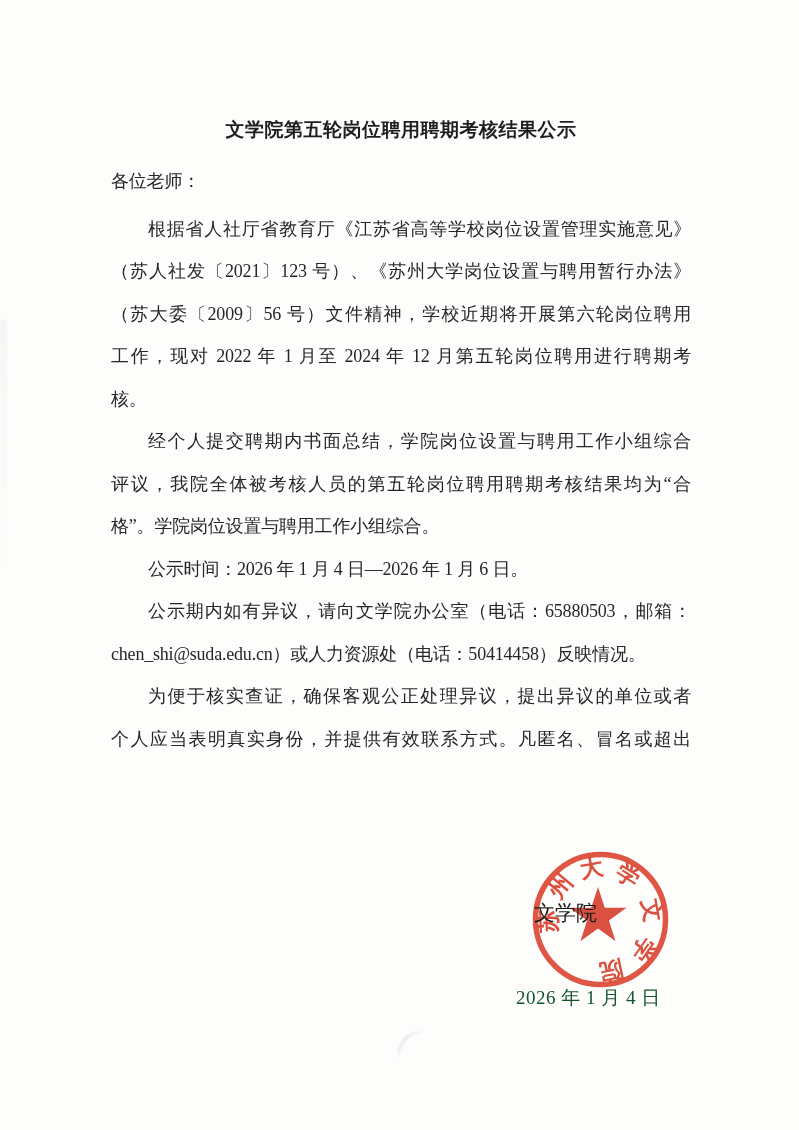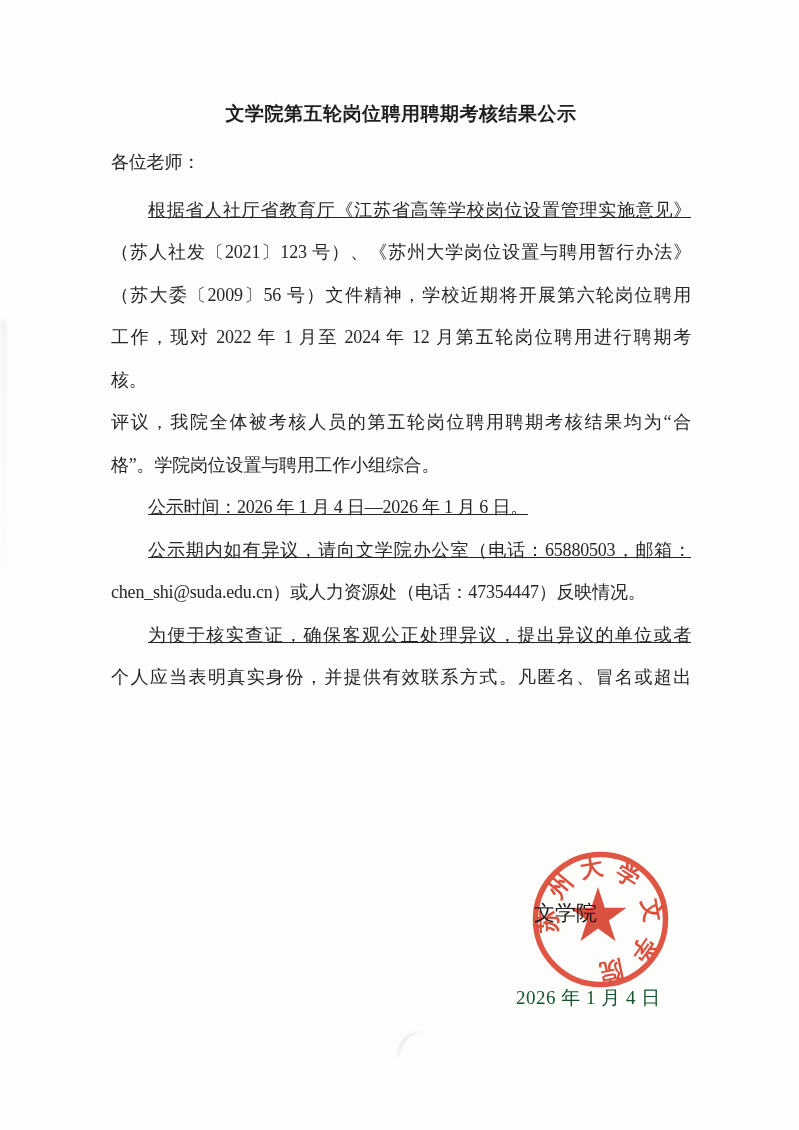--- a/index.html
+++ b/index.html
@@ -16,21 +16,21 @@
     font-family: "Liberation Serif", "DejaVu Serif", serif;
     color: #262626;
   }
   .doc {
     position: absolute;
     left: 111px;
     top: 100px;
     width: 580px;
   }
   .title {
-    margin: 0;
+    margin: 16px;
     font-family: "Liberation Sans", "DejaVu Sans", sans-serif;
     font-weight: 700;
     font-size: 19px;
     line-height: 28px;
     text-align: center;
     color: #1e1e1e;
     letter-spacing: 0.5px;
   }
   .salutation {
     margin-top: 13px;
@@ -44,21 +44,21 @@
     letter-spacing: -0.2px;
     text-align: justify;
     text-align-last: justify;
     overflow: hidden;
     white-space: nowrap;
   }
   .line.last {
     text-align: left;
     text-align-last: left;
   }
-  .line.indent { text-indent: 37px; text-decoration: underline; }
+  .line.indent { text-indent: 37px; }
 
   .signature {
     position: absolute;
     left: 534px;
     top: 899px;
     font-size: 21px;
     line-height: 28px;
     color: #1b1b1b;
     z-index: 3;
   }
@@ -122,31 +122,32 @@
     <div class="para first-para">
       <span class="line indent">根据省人社厅省教育厅《江苏省高等学校岗位设置管理实施意见》</span>
       <span class="line">（苏人社发〔2021〕123 号）、《苏州大学岗位设置与聘用暂行办法》</span>
       <span class="line">（苏大委〔2009〕56 号）文件精神，学校近期将开展第六轮岗位聘用</span>
       <span class="line">工作，现对 2022 年 1 月至 2024 年 12 月第五轮岗位聘用进行聘期考</span>
       <span class="line last">核。</span>
     </div>
 
 
     <div class="para">
+      <span class="line indent">经个人提交聘期内书面总结，学院岗位设置与聘用工作小组综合</span>
       <span class="line">评议，我院全体被考核人员的第五轮岗位聘用聘期考核结果均为“合</span>
       <span class="line last">格”。学院岗位设置与聘用工作小组综合。</span>
     </div>
 
     <div class="para">
       <span class="line last indent">公示时间：2026 年 1 月 4 日—2026 年 1 月 6 日。</span>
     </div>
 
     <div class="para">
       <span class="line indent">公示期内如有异议，请向文学院办公室（电话：65880503，邮箱：</span>
-      <span class="line last">chen_shi@suda.edu.cn）或人力资源处（电话：47354447）反映情况。</span>
+      <span class="line last">chen_shi@suda.edu.cn）或人力资源处（电话：50414458）反映情况。</span>
     </div>
 
     <div class="para">
       <span class="line indent">为便于核实查证，确保客观公正处理异议，提出异议的单位或者</span>
       <span class="line">个人应当表明真实身份，并提供有效联系方式。凡匿名、冒名或超出</span>
     </div>
   </div>
 
   <svg class="seal" viewBox="0 0 140 140" xmlns="http://www.w3.org/2000/svg">
     <circle cx="69.5" cy="69.5" r="65" fill="none" stroke="#dd4a38" stroke-width="5.5"></circle>

